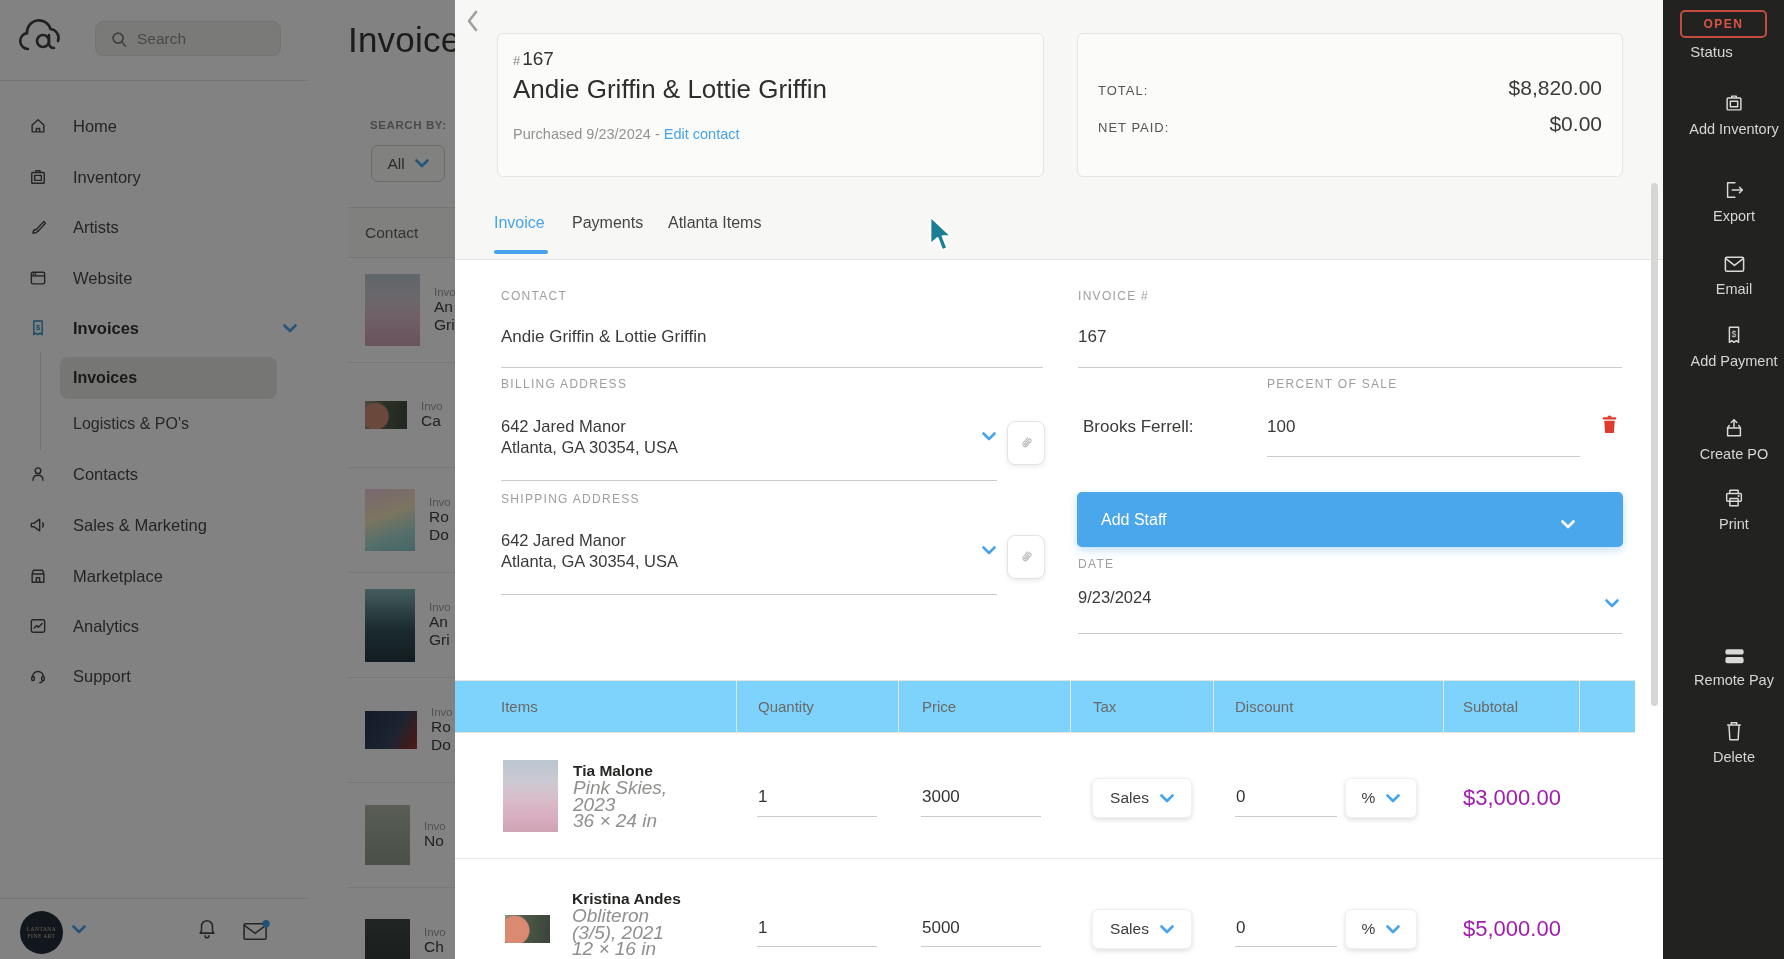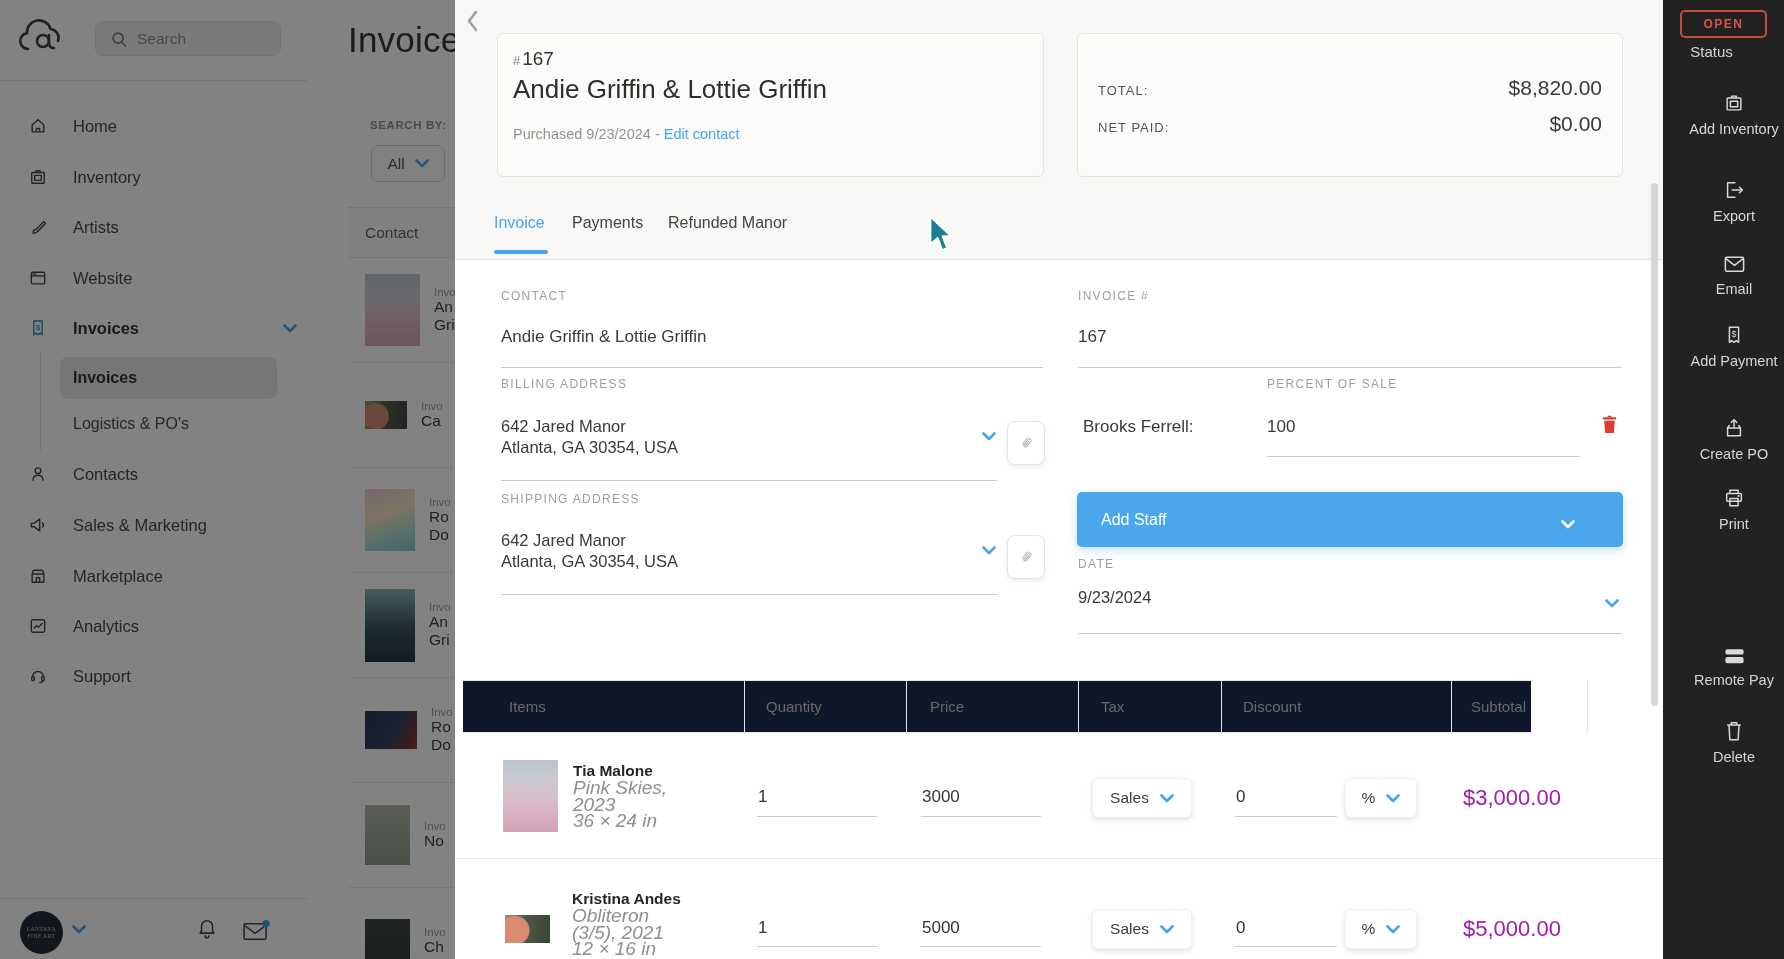--- a/index.html
+++ b/index.html
@@ -71,21 +71,21 @@
   .field-label{position:absolute;font-size:12px;letter-spacing:1.3px;color:#9e9e9c;font-weight:500}
   .field-value{position:absolute;font-size:17px;color:#3a3a38}
   .addr{position:absolute;font-size:16.5px;line-height:21px;color:#3a3a38}
   .ul{position:absolute;height:1px;background:#cbcbc9}
   .clipbtn{position:absolute;width:38px;height:44px;background:#fff;border:1px solid #e3e3e1;border-radius:8px;box-shadow:0 2px 5px rgba(0,0,0,.08);display:flex;align-items:center;justify-content:center}
   #addstaff{position:absolute;left:622px;top:492px;width:546px;height:55px;background:#4aa7ec;border-radius:5px;box-shadow:0 3px 8px rgba(74,167,236,.35);display:flex;align-items:center;color:#fff;font-size:16px;padding-left:24px}
   #addstaff .wchev{position:absolute;right:24px}
   .wchev path{stroke:#fff;stroke-width:2.6;fill:none;stroke-linecap:round;stroke-linejoin:round}
 
   
-  #items-head{position:absolute;left:8px;top:680px;width:1068px;height:53px;background:#0f172a;border-top:1px solid #e5e5e3;border-bottom:1px solid #e5e5e3}
+  #items-head{position:absolute;left:0;top:680px;width:1180px;height:53px;background:#7dd3fc;border-top:1px solid #e5e5e3;border-bottom:1px solid #e5e5e3}
   #items-head .colh{position:absolute;top:17px;font-size:15px;color:#69696*7}
   #items-head .colh{color:#696967}
   .vdiv{position:absolute;top:0;width:1px;height:53px;background:#e5e5e3}
   .irow{position:absolute;left:0;width:1208px}
   .art-thumb1{position:absolute;left:48px;top:27px;width:55px;height:72px;background:linear-gradient(180deg,#b9c5cf 0%,#ccc9d2 30%,#d9bcc9 55%,#d8adc0 80%,#cfa3b4 100%)}
   .art-thumb2{position:absolute;left:50px;top:55px;width:45px;height:28px;background:radial-gradient(circle at 22% 55%,#d98a70 0 36%,rgba(0,0,0,0) 40%),linear-gradient(95deg,#8c9280,#4c5747 45%,#39453a)}
   .artist{font-size:15.5px;font-weight:700;color:#262624}
   .worktitle{font-size:19px;font-style:italic;color:#8f8f8d;line-height:16.5px}
   .cellval{position:absolute;font-size:17px;color:#333331}
   .ddbox{position:absolute;height:40px;background:#fff;border:1px solid #f0f0ee;border-radius:6px;box-shadow:0 2px 5px rgba(0,0,0,.13);display:flex;align-items:center;justify-content:center;gap:11px;font-size:15.5px;color:#3c3c3a}
@@ -346,21 +346,21 @@
 
     <div class="hcard" id="card-totals">
       <span class="tot-lbl" style="top:49px">TOTAL:</span>
       <span class="tot-val" style="top:42px">$8,820.00</span>
       <span class="tot-lbl" style="top:86px">NET PAID:</span>
       <span class="tot-val" style="top:78px">$0.00</span>
     </div>
 
     <span class="tab active" style="left:39px">Invoice</span>
     <span class="tab" style="left:117px">Payments</span>
-    <span class="tab" style="left:213px">Refunded Manor</span>
+    <span class="tab" style="left:213px">Atlanta Items</span>
     <div id="tab-underline"></div>
     <div id="mscroll"></div>
 
     <span class="field-label" style="left:46px;top:289px">CONTACT</span>
     <span class="field-value" style="left:46px;top:327px">Andie Griffin &amp; Lottie Griffin</span>
     <div class="ul" style="left:46px;top:367px;width:542px"></div>
 
     <span class="field-label" style="left:46px;top:377px">BILLING ADDRESS</span>
     <div class="addr" style="left:46px;top:416px">
       <div>642 Jared Manor</div>

